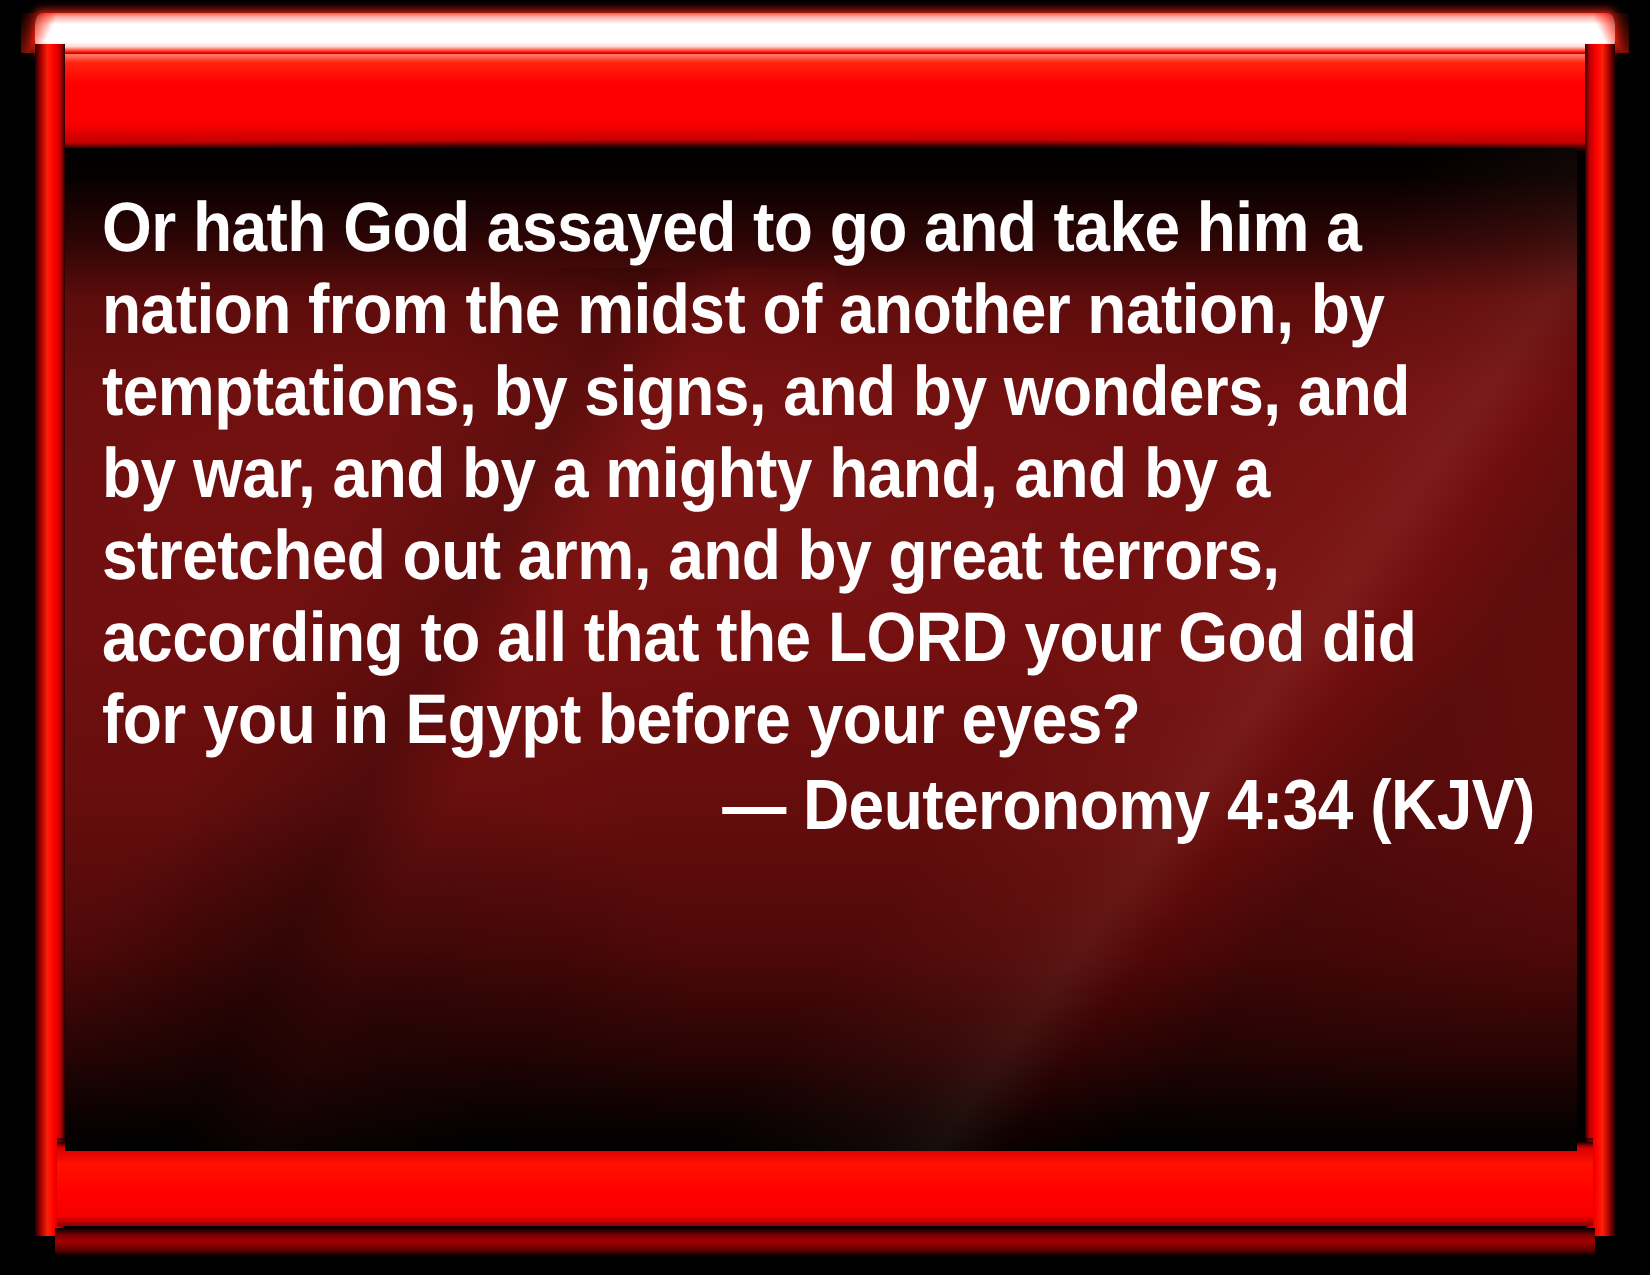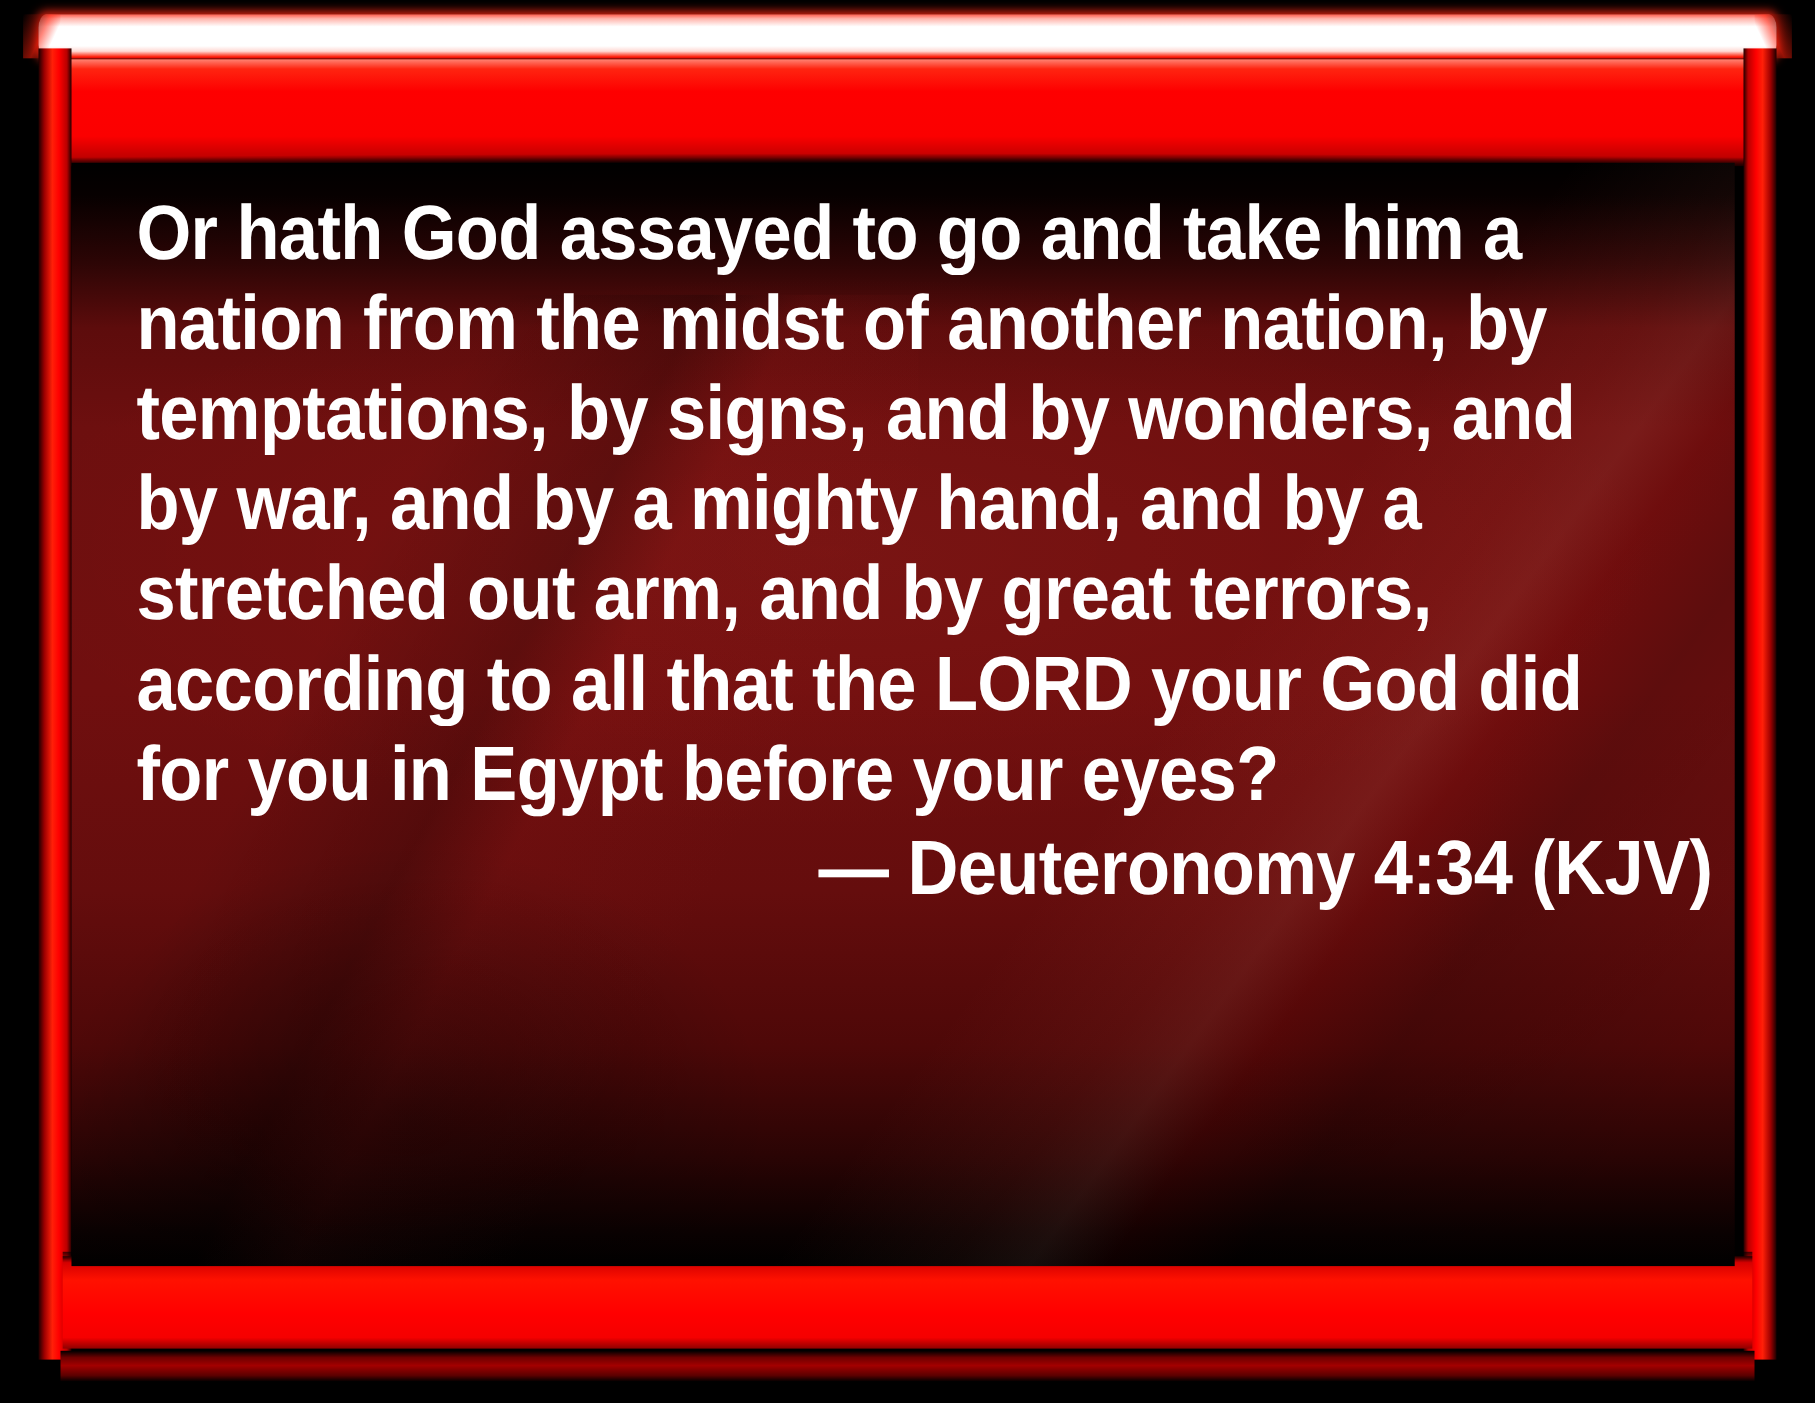--- a/index.html
+++ b/index.html
@@ -236,24 +236,23 @@
     width: 900px;
     height: 700px;
     background: radial-gradient(50% 50% at 50% 50%, rgba(0,0,0,0.34) 0%, rgba(0,0,0,0) 72%);
     pointer-events: none;
   }
 
   
   .verse-block {
     position: absolute;
     left: 37px;
-    top: 22px;
+    top: 38px;
     width: 1440px;
     z-index: 5;
-    margin-left: 22px;
   }
   .verse-line {
     color: #ffffff;
     font-family: "Liberation Sans", sans-serif;
     font-weight: bold;
     font-size: 70px;
     line-height: 82px;
     letter-spacing: -0.6px;
     white-space: nowrap;
     transform: scaleX(0.915);

